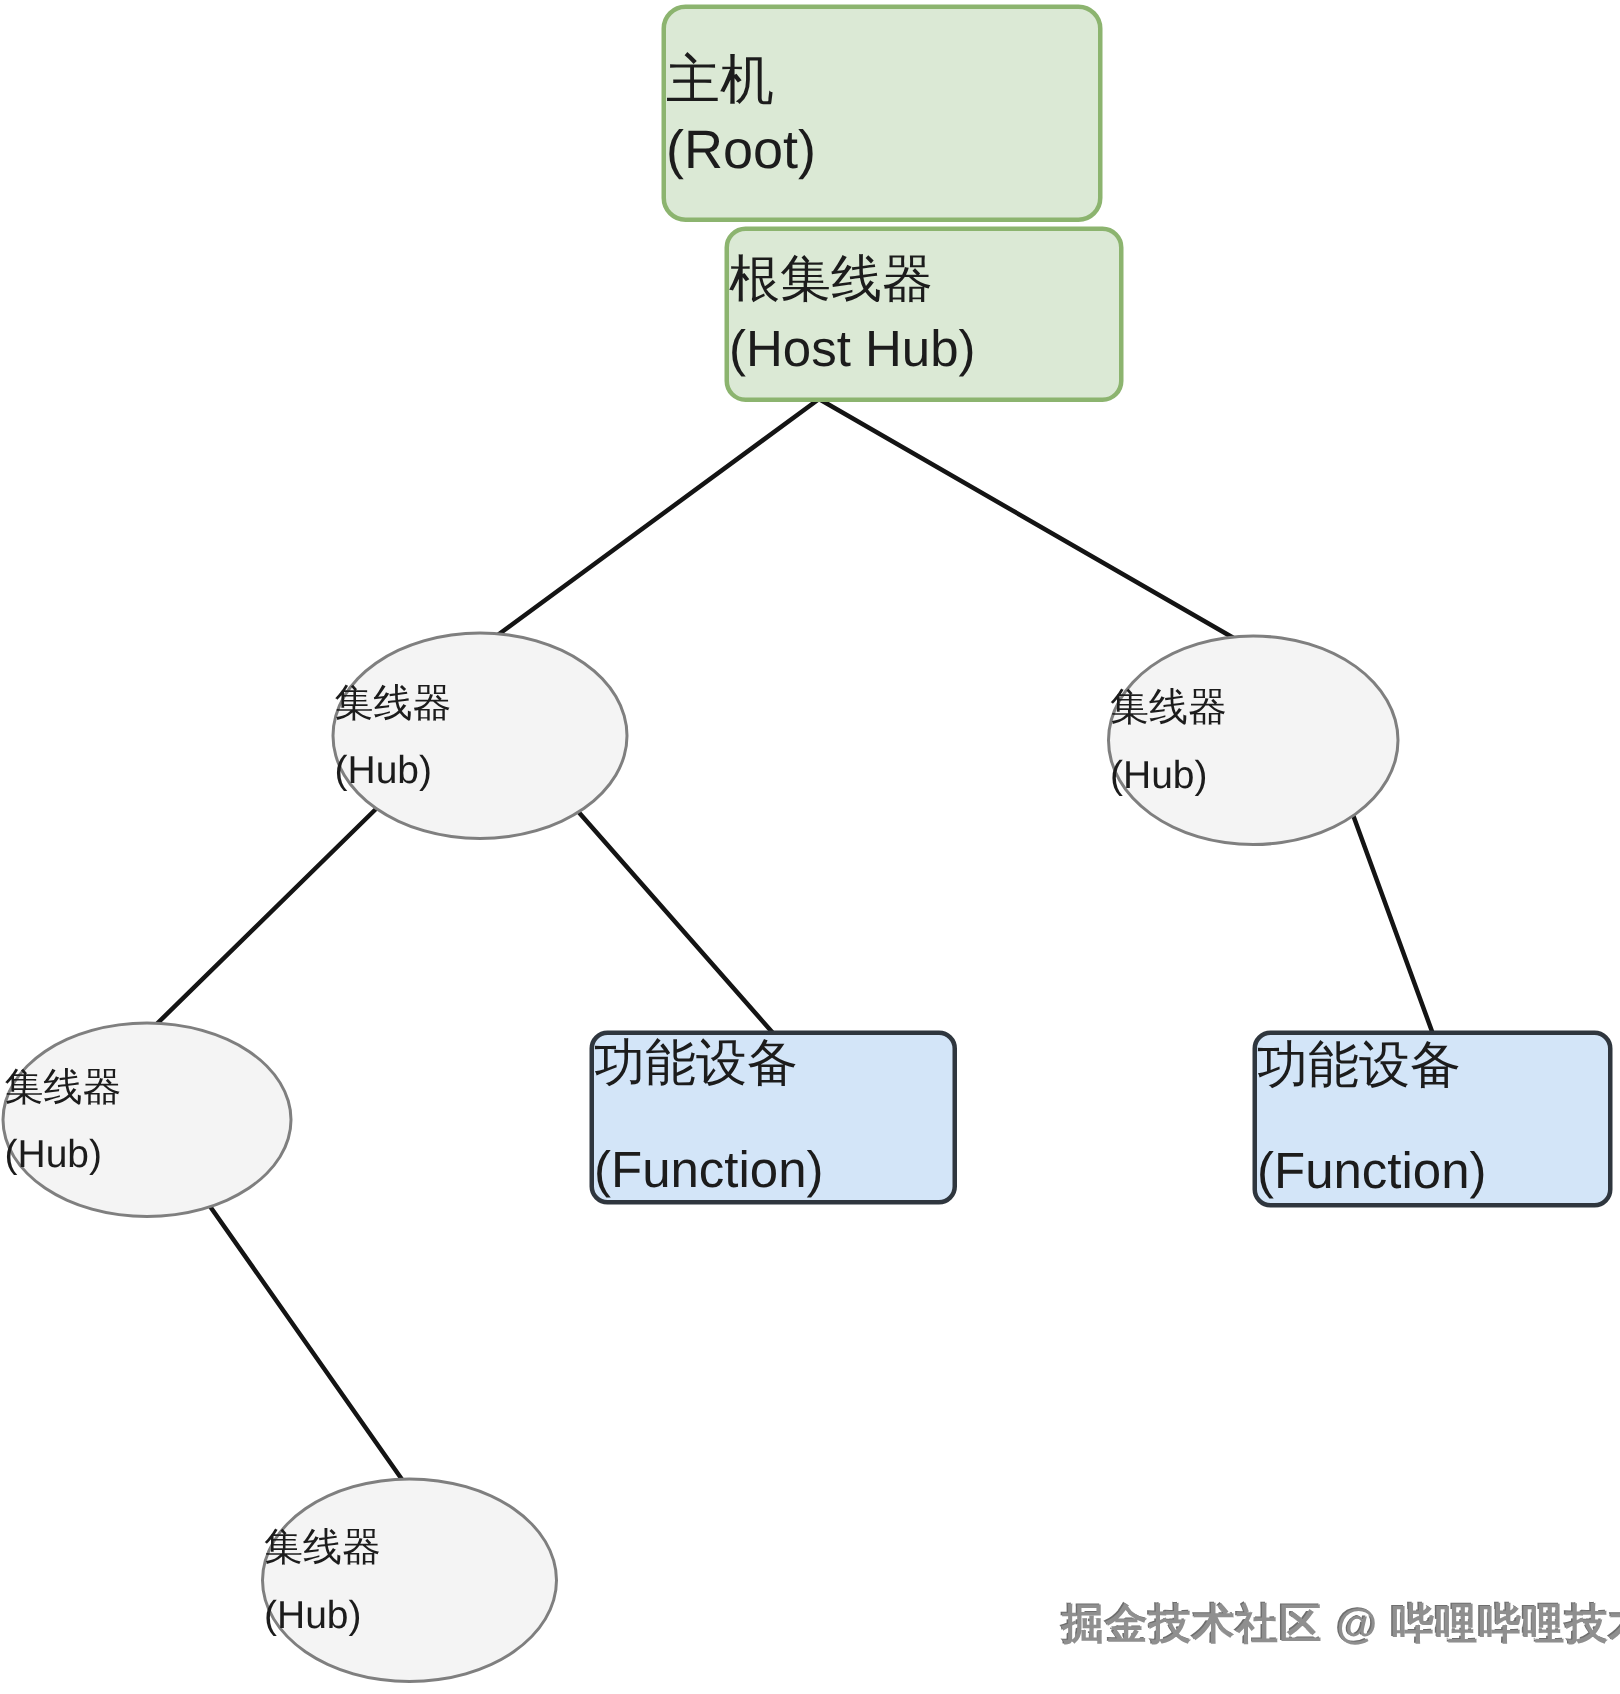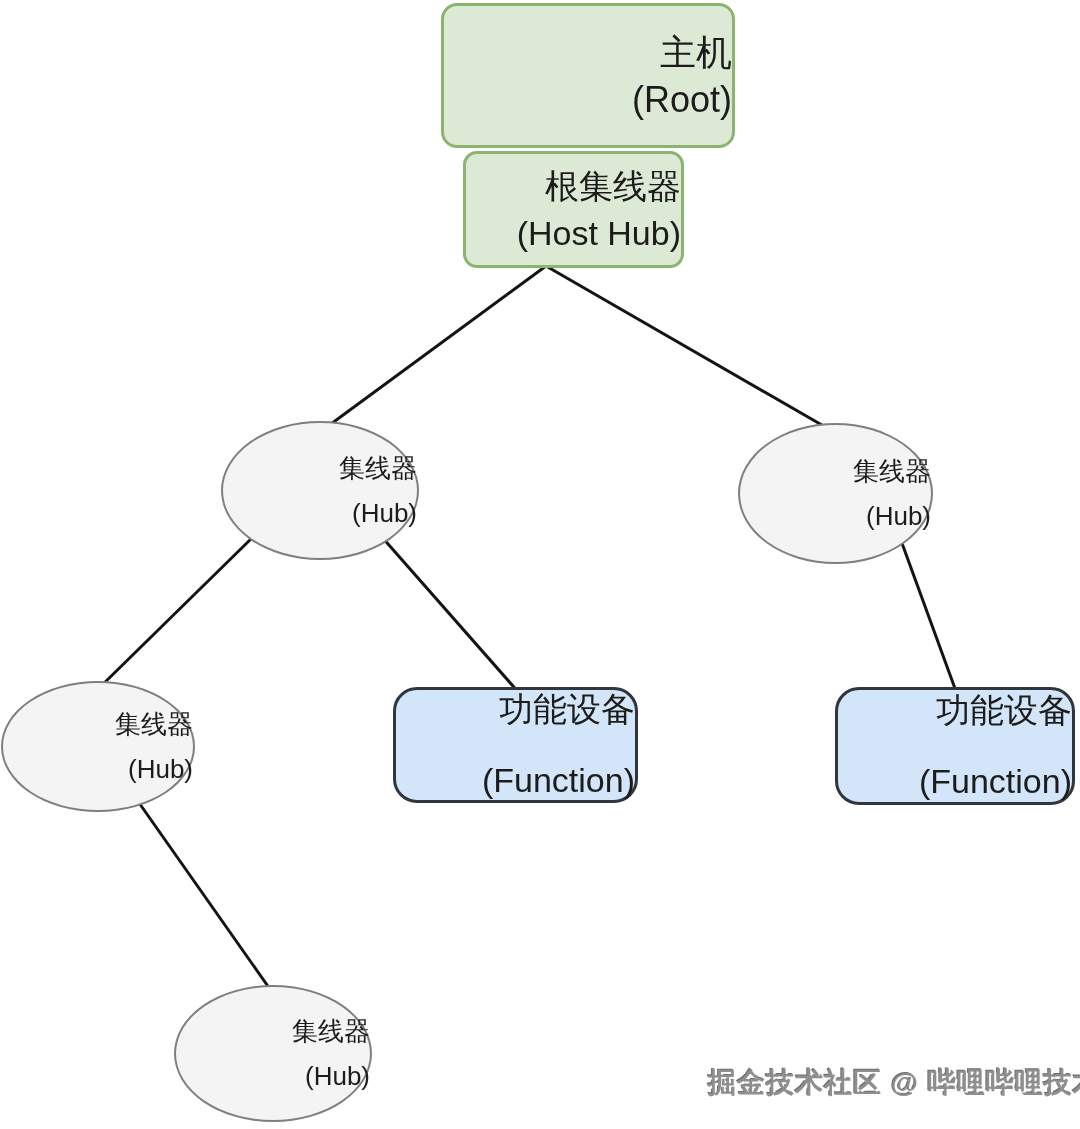--- a/index.html
+++ b/index.html
@@ -24,21 +24,21 @@
   .edge {
     stroke: var(--edge, #141414);
     stroke-width: 3;
     stroke-linecap: round;
   }
   .node {
     position: absolute;
     z-index: 1;
     display: flex;
     flex-direction: column;
-    align-items: flex-end;
+    align-items: flex-start;
     justify-content: center;
     text-align: center;
     color: var(--text, #1c1c1c);
     font-size: 34px;
     line-height: 47px;
     box-sizing: border-box;
   }
   .rect-green {
     background: var(--green_fill, #dbe9d5);
     border: 3px solid var(--green_border, #8cb46f);
@@ -47,25 +47,25 @@
   .ellipse {
     background: var(--ellipse_fill, #f4f4f4);
     border: 2px solid var(--ellipse_border, #7f7f7f);
     border-radius: 50%;
     font-size: 26px;
     line-height: 45px;
   }
   .rect-blue {
     background: var(--blue_fill, #d3e5f8);
     border: 3px solid var(--blue_border, #2f363e);
-    border-radius: 24px;
+    border-radius: 12px;
     gap: 24px;
   }
   #node-host           { left: 441px; top: 3px;   width: 294px; height: 145px; font-size: 36px; }
-  #node-root-hub       { left: 463px; top: 151px; width: 221px; height: 117px; border-radius: 14px; }
+  #node-root-hub       { left: 483px; top: 151px; width: 266px; height: 117px; border-radius: 14px; }
   #node-hub-left       { left: 221px; top: 421px; width: 198px; height: 139px; }
   #node-hub-right      { left: 738px; top: 423px; width: 195px; height: 141px; }
   #node-hub-left-child { left: 1px;   top: 681px; width: 194px; height: 131px; }
   #node-hub-bottom     { left: 174px; top: 985px; width: 198px; height: 137px; }
   #node-function-left  { left: 393px; top: 687px; width: 245px; height: 116px; }
   #node-function-right { left: 835px; top: 687px; width: 240px; height: 118px; }
   .watermark {
     position: absolute;
     z-index: 2;
     left: 708px;

